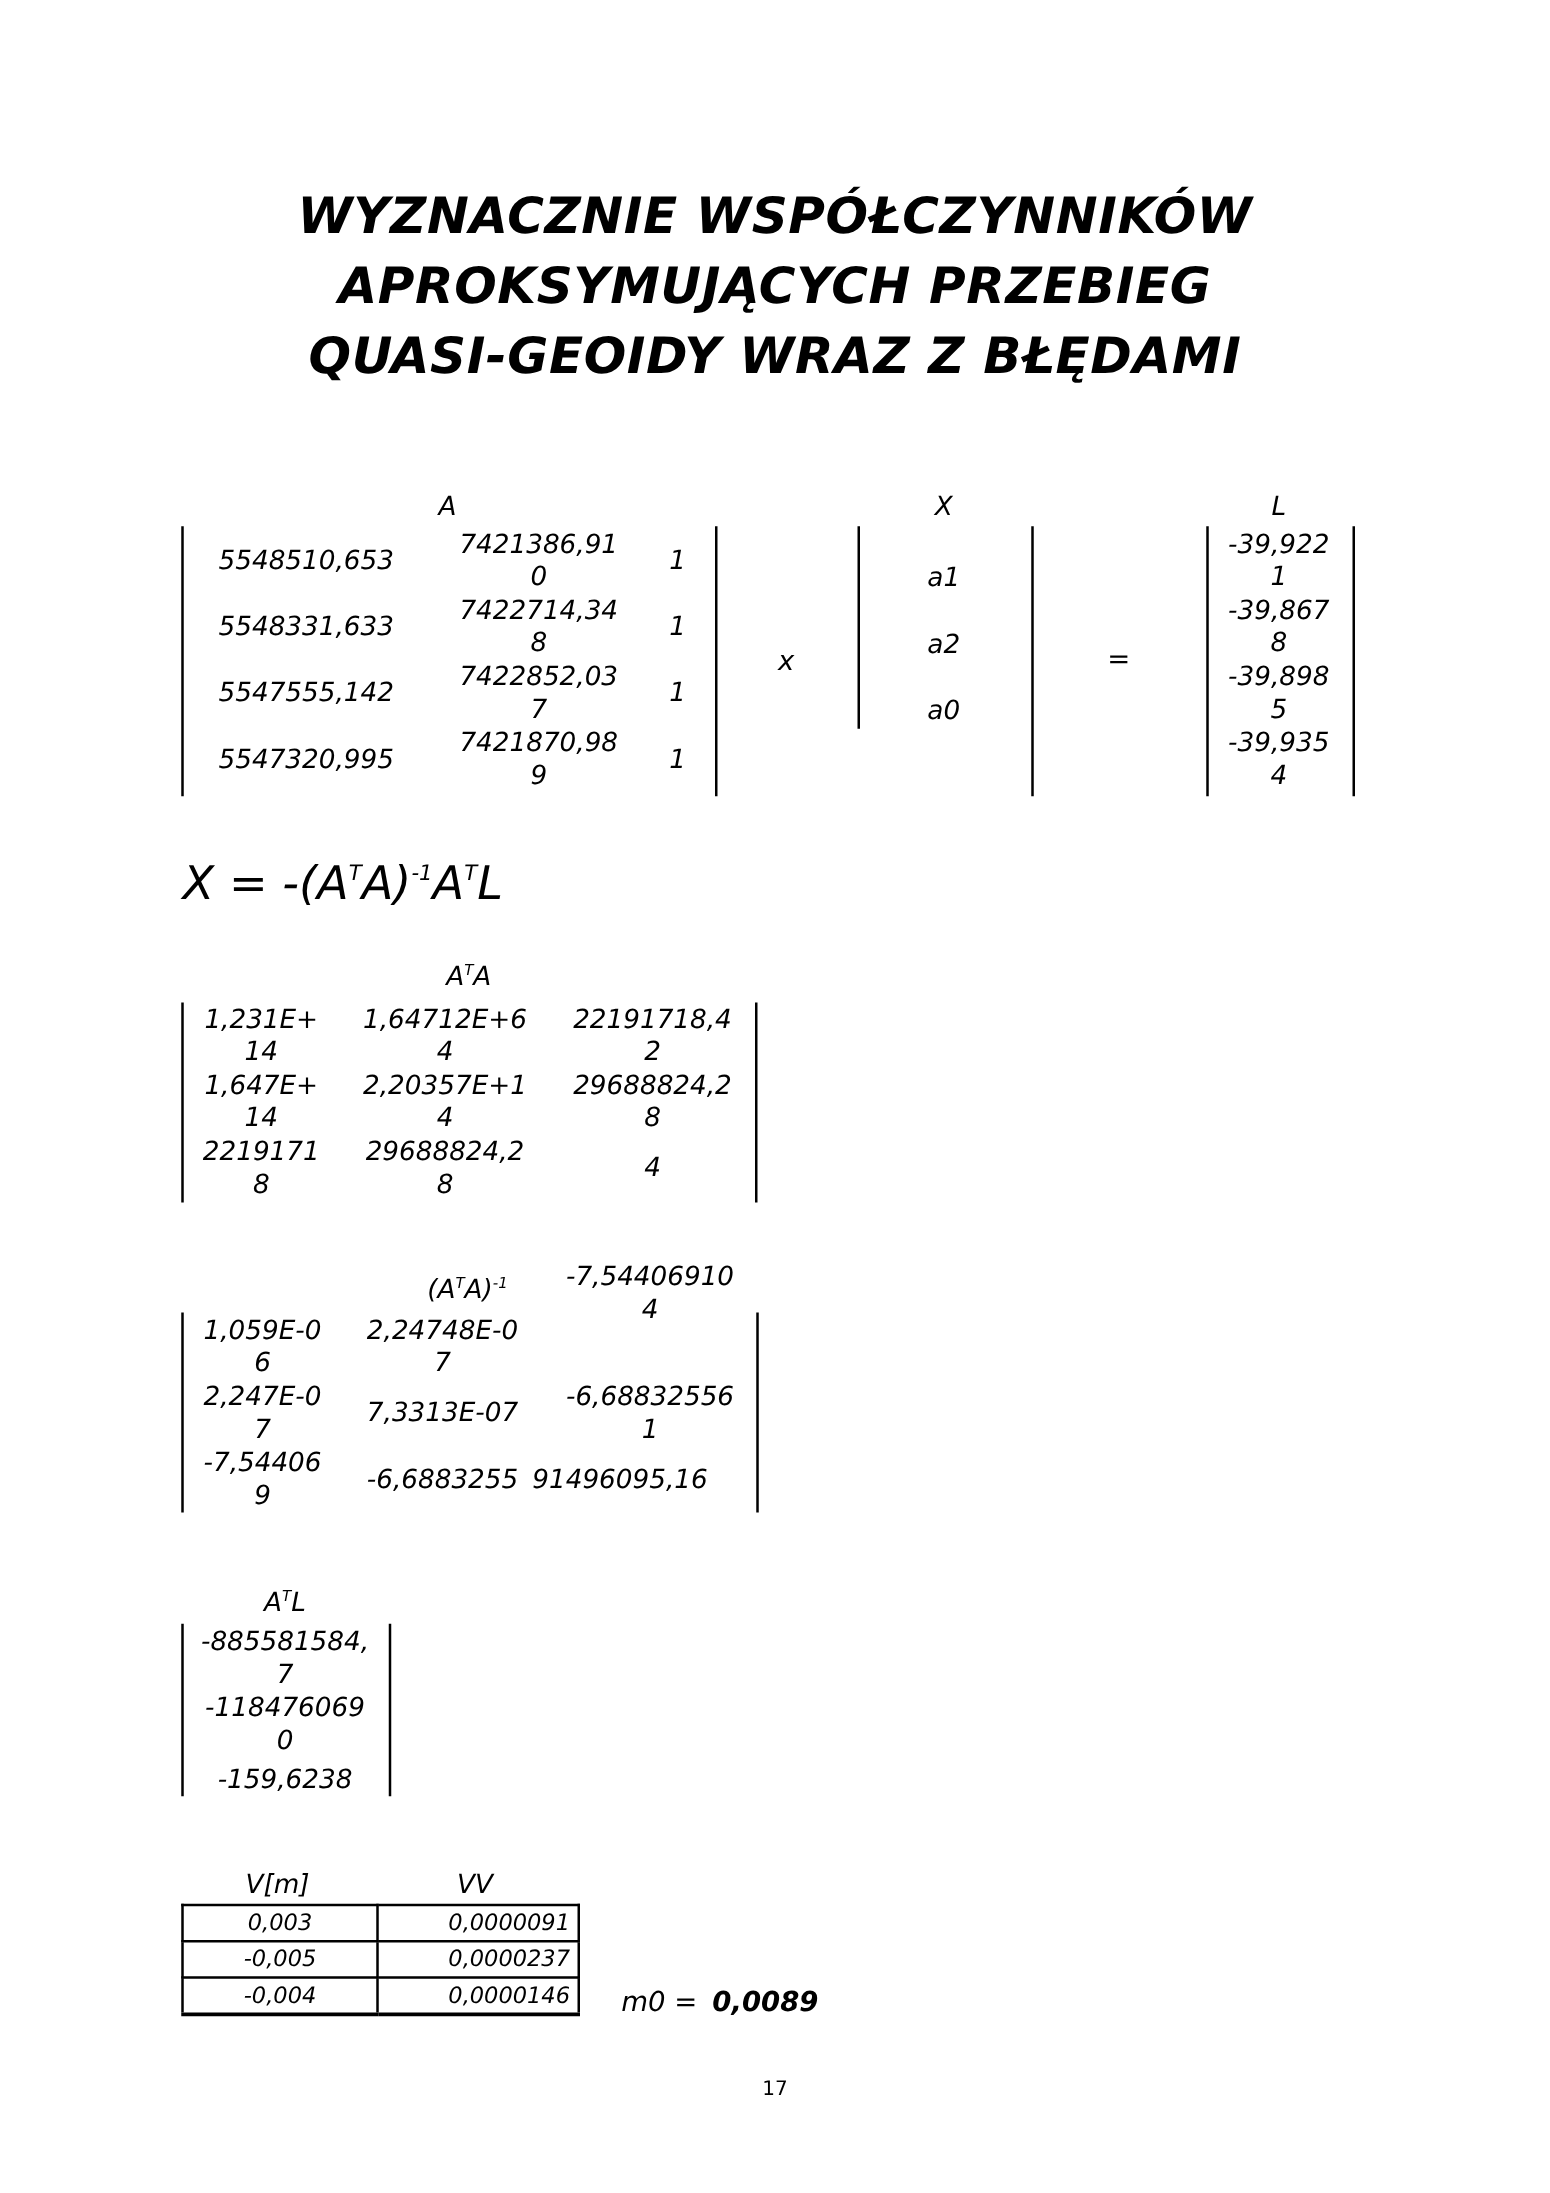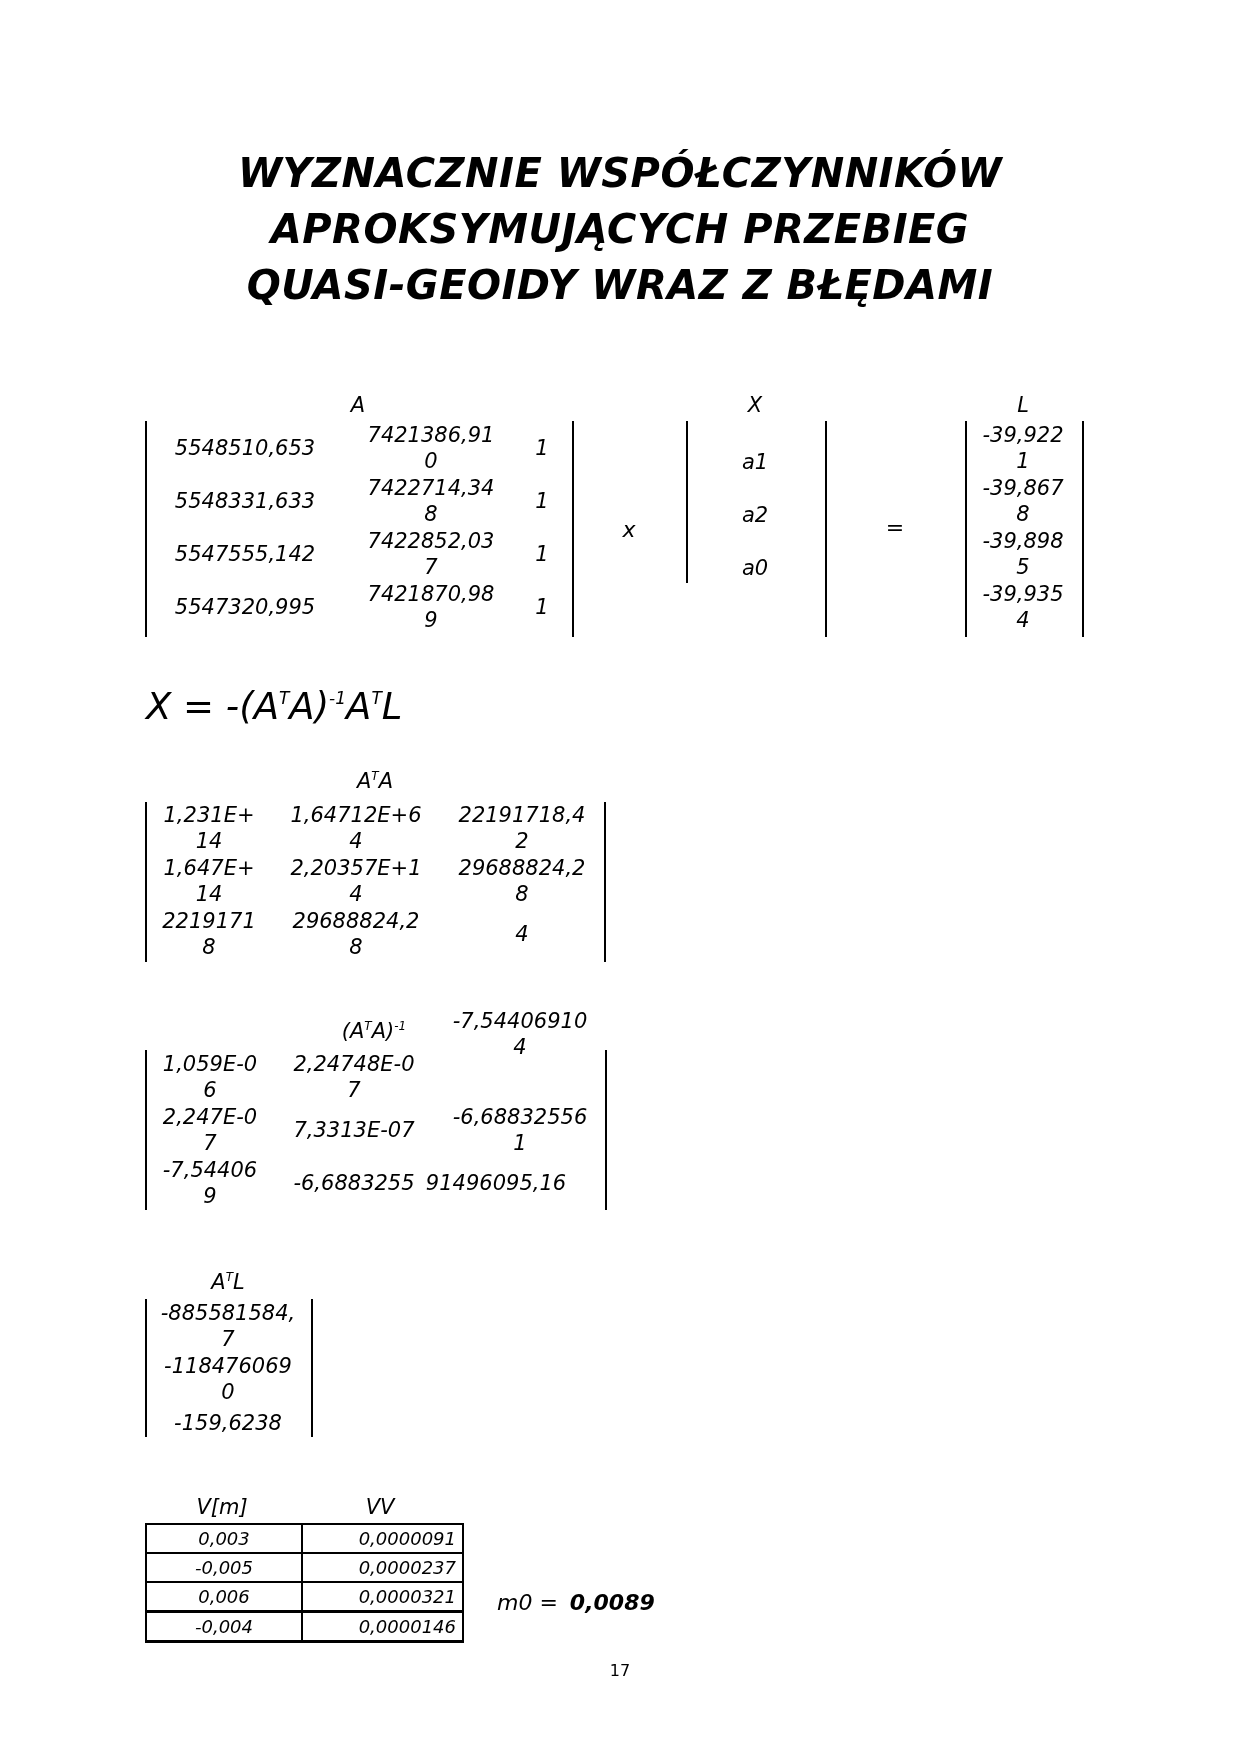--- a/index.html
+++ b/index.html
@@ -227,24 +227,20 @@
     <tbody>
       <tr>
         <td class="c1">0,003</td>
         <td class="c2">0,0000091</td>
       </tr>
       <tr>
         <td class="c1">-0,005</td>
         <td class="c2">0,0000237</td>
       </tr>
       <tr>
-        <td class="c1">0,006</td>
-        <td class="c2">0,0000321</td>
-      </tr>
-      <tr>
         <td class="c1">-0,004</td>
         <td class="c2">0,0000146</td>
       </tr>
     </tbody>
   </table>
 
   <div class="m0">
     <span class="k">m0 =</span><span class="v">0,0089</span>
   </div>
 

